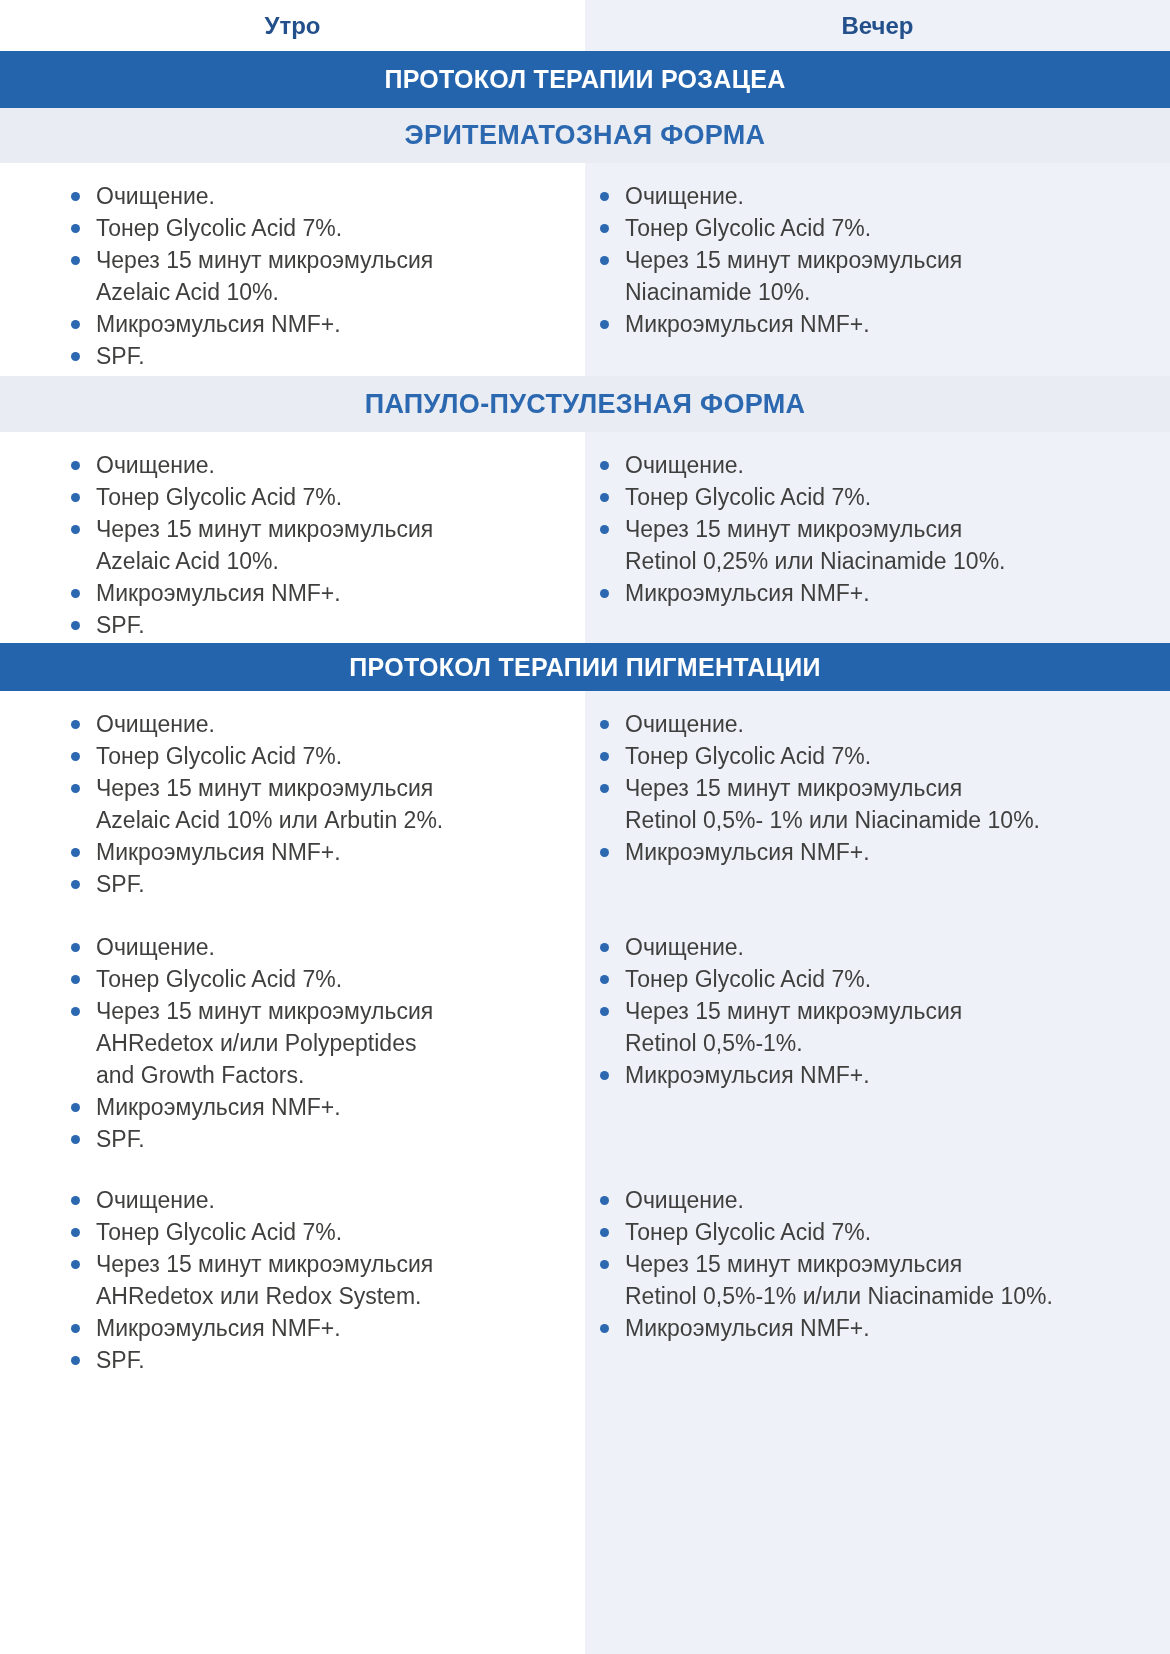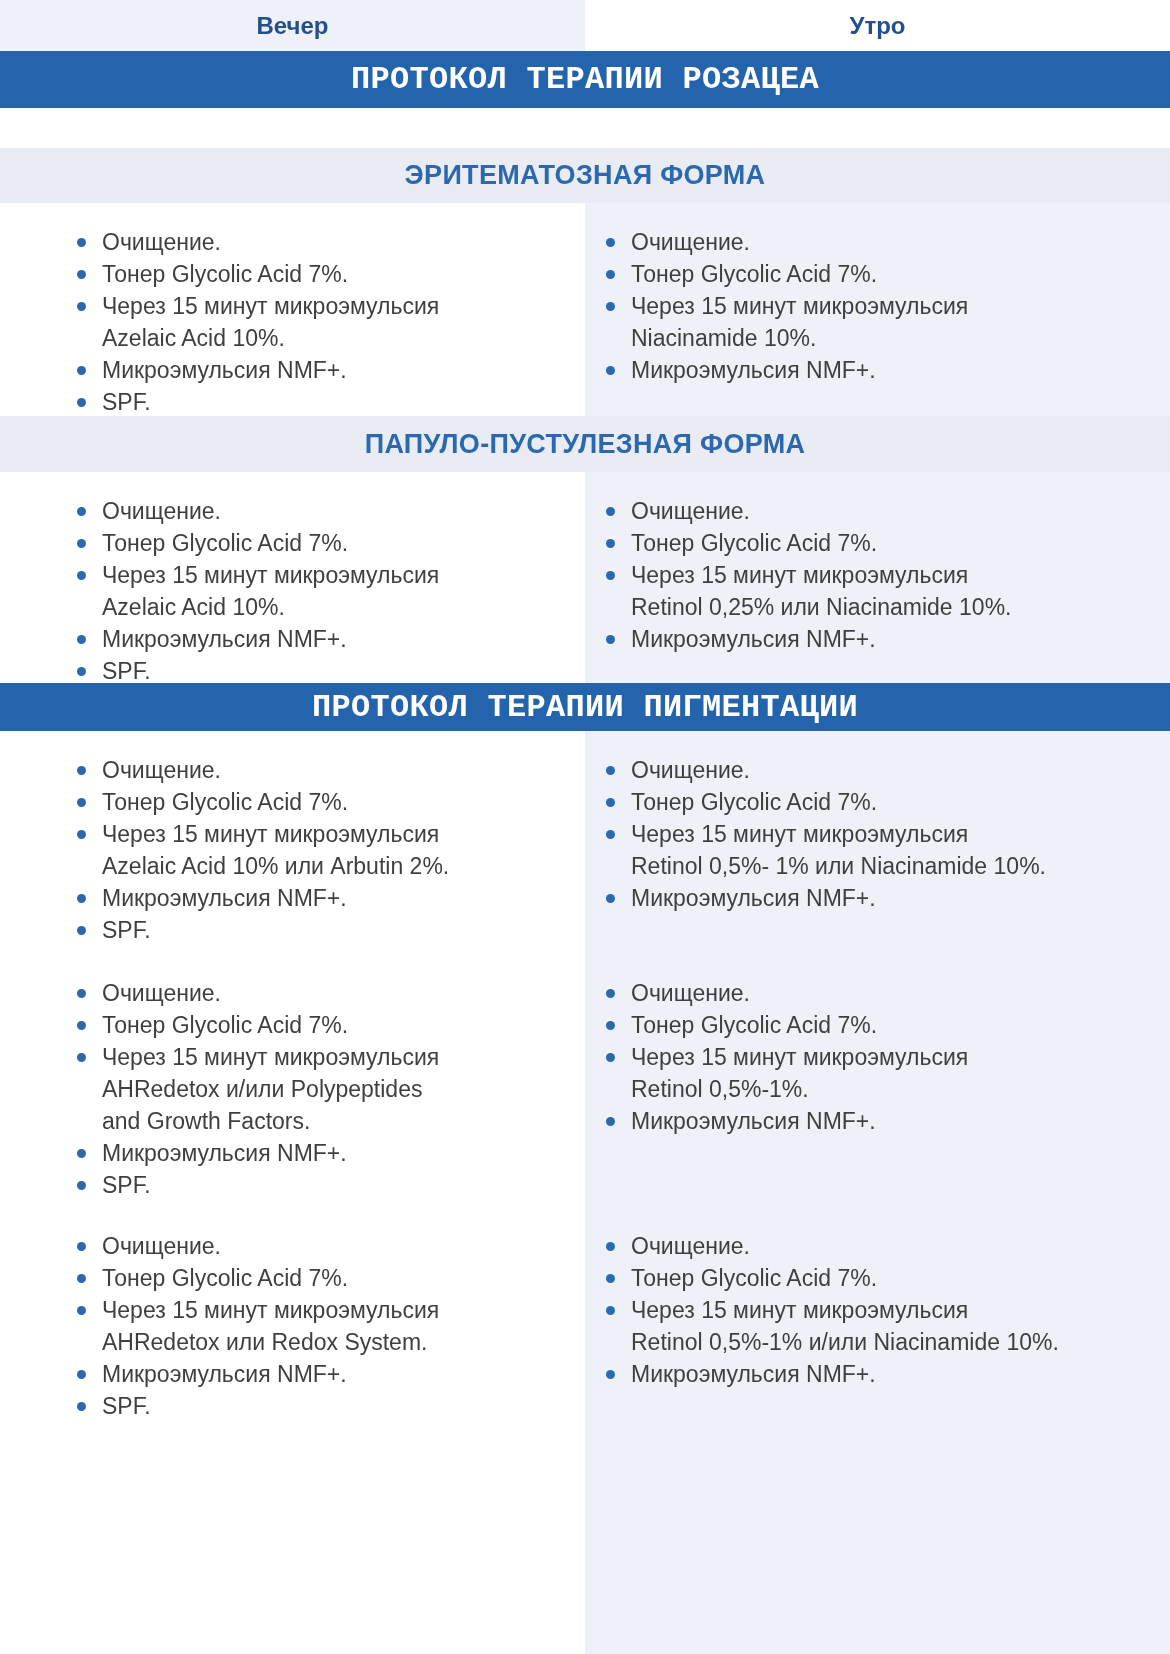--- a/index.html
+++ b/index.html
@@ -35,41 +35,40 @@
   .col-header.evening { background: var(--evening-column-bg, #eef1f8); }
 
   
   .banner {
     flex: 0 0 auto;
     display: flex;
     align-items: center;
     justify-content: center;
     background: var(--banner-bg, #2464ac);
     color: var(--banner-text, #ffffff);
-    font-size: 32px;
+    font-size: 25px;
     font-weight: bold;
     letter-spacing: 0.3px;
     text-align: center;
-    font-family: Liberation Mono, monospace;
   }
   
   .subheader {
     flex: 0 0 auto;
     display: flex;
     align-items: center;
     justify-content: center;
     background: var(--subheader-bg, #e9edf3);
     color: var(--subheader-text, #2b68b0);
     font-size: 27px;
     font-weight: bold;
     letter-spacing: 0.3px;
     text-align: center;
   }
   .h57 { height: 57px; }
-  .h55 { height: 55px; margin-top: 40px; }
+  .h55 { height: 55px; }
   .h56 { height: 56px; }
   .h59 { height: 48px; }
 
   
   .row {
     display: flex;
     flex: 0 0 auto;
   }
   .row.fill { flex: 1 1 auto; }
   .r213 { height: 213px; }
@@ -78,21 +77,21 @@
   .r253 { height: 253px; }
   .cell {
     width: 585px;
     box-sizing: border-box;
   }
   .cell.morning { background: #ffffff; padding: 17px 20px 0 68px; }
   .cell.evening { background: var(--evening-column-bg, #eef1f8); padding: 17px 20px 0 12px; }
   .row.pad-lg .cell { padding-top: 26px; }
 
   ul.steps {
-    margin: 6px;
+    margin: 0;
     padding: 0;
     list-style: none;
   }
   ul.steps li {
     position: relative;
     padding-left: 28px;
     color: var(--step-text, #3f3f3e);
     font-size: 23px;
     line-height: 32px;
     white-space: pre-line;
@@ -107,22 +106,22 @@
     border-radius: 50%;
     background: var(--bullet, #2b68b0);
   }
 </style>
 </head>
 <body>
 
 <div class="page">
 
   <div class="col-headers">
+    <div class="col-header morning">Утро</div>
     <div class="col-header evening">Вечер</div>
-    <div class="col-header morning">Утро</div>
   </div>
 
   <div class="banner h57">ПРОТОКОЛ ТЕРАПИИ РОЗАЦЕА</div>
 
   <div class="subheader h55">ЭРИТЕМАТОЗНАЯ ФОРМА</div>
 
   <div class="row r213">
     <div class="cell morning">
       <ul class="steps">
           <li>Очищение.</li>

